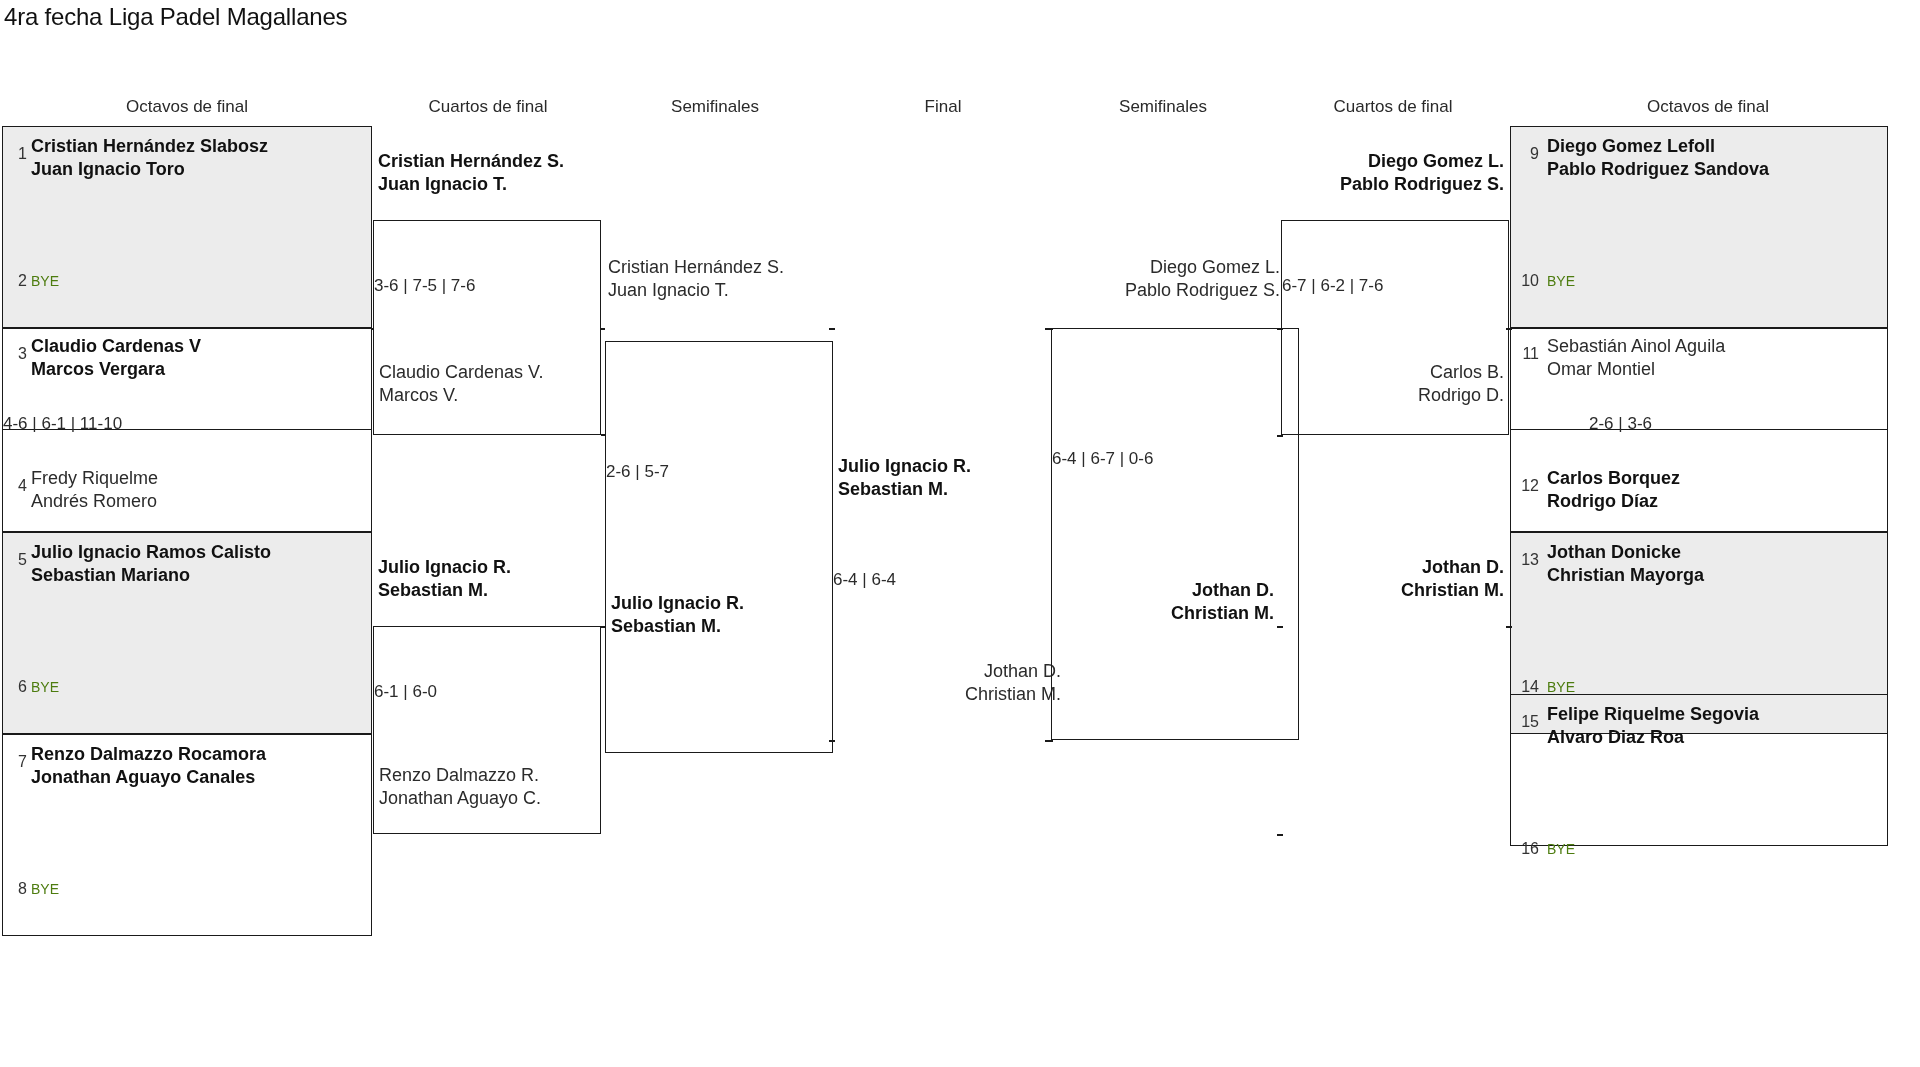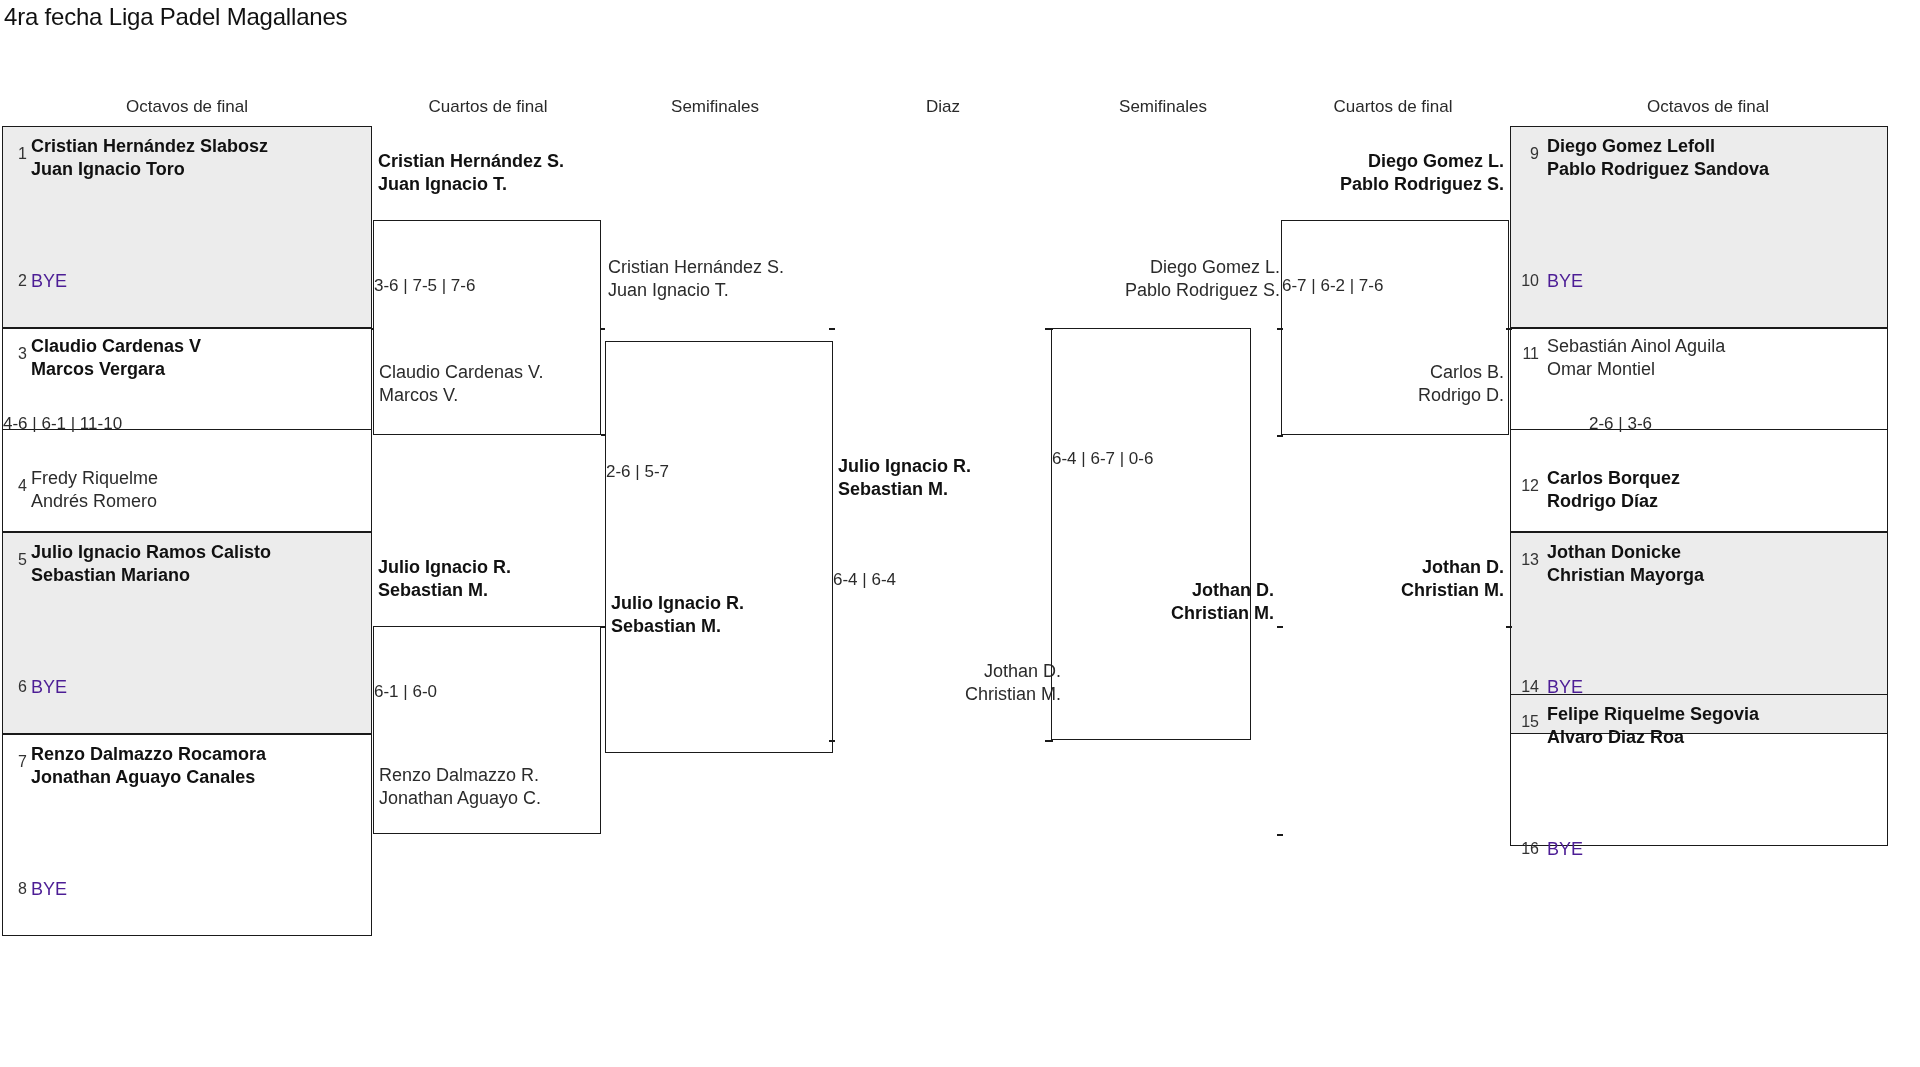--- a/index.html
+++ b/index.html
@@ -40,21 +40,21 @@
   .seed {
     position: absolute; font-size: 16px; color: #333;
     line-height: 18px; text-align: right; width: 26px;
   }
   .team {
     position: absolute; font-size: 18px; line-height: 23px;
     color: #2b2b2b; white-space: nowrap;
   }
   .team.win { font-weight: bold; color: #111; }
   .team.right { text-align: right; }
-  .bye { position: absolute; font-size: 18px; line-height: 22px; color: #4c1d95; }
+  .bye { position: absolute; font-size: 14px; line-height: 22px; color: #4d7c0f; }
 
   .score {
     position: absolute; font-size: 17px; color: #2b2b2b;
     line-height: 20px; white-space: nowrap; text-align: left;
   }
   .score sup { font-size: 11px; vertical-align: super; }
 
   
   .ln { position: absolute; background: #1a1a1a; }
   .ln.h { height: 1.6px; }
@@ -65,21 +65,21 @@
 <div class="page">
 
   <div class="title-block">
     <div class="title-line1">4ra fecha Liga Padel Magallanes</div>
   </div>
 
 
   <div class="round-head" style="left:2px;  width:370px;">Octavos de final</div>
   <div class="round-head" style="left:373px; width:230px;">Cuartos de final</div>
   <div class="round-head" style="left:600px; width:230px;">Semifinales</div>
-  <div class="round-head" style="left:828px; width:230px;">Diaz</div>
+  <div class="round-head" style="left:828px; width:230px;">Final</div>
   <div class="round-head" style="left:1048px; width:230px;">Semifinales</div>
   <div class="round-head" style="left:1278px; width:230px;">Cuartos de final</div>
   <div class="round-head" style="left:1508px; width:400px;">Octavos de final</div>
 
   <div class="box outline shade" style="left:2px; top:126px; width:370px; height:202px;">
     <div class="seed" style="left:-2px; top:18px;">1</div>
     <div class="team win" style="left:28px; top:8px;">Cristian Hernández Slabosz</div>
     <div class="team win" style="left:28px; top:31px;">Juan Ignacio Toro</div>
     <div class="seed" style="left:-2px; top:145px;">2</div>
     <div class="bye" style="left:28px; top:143px;">BYE</div>
@@ -150,21 +150,21 @@
   <div class="score" style="left:833px; top:570px; width:228px;">6-4 | 6-4</div>
   <div class="box" style="left:833px; top:660px; width:228px; height:60px;">
     <div class="team right" style="left:0px; top:0px; width:228px;">Jothan D.</div>
     <div class="team right" style="left:0px; top:23px; width:228px;">Christian M.</div>
   </div>
 
   <div class="box" style="left:1050px; top:256px; width:230px; height:60px;">
     <div class="team right" style="left:0px; top:0px; width:230px;">Diego Gomez L.</div>
     <div class="team right" style="left:0px; top:23px; width:230px;">Pablo Rodriguez S.</div>
   </div>
-  <div class="box outline" style="left:1051px; top:328px; width:200px; height:412px;">
+  <div class="box outline" style="left:1051px; top:328px; width:248px; height:412px;">
     <div class="score" style="left:0px; top:120px; width:228px;">6-4 | 6-7 | 0-6</div>
     <div class="team win right" style="left:0px; top:250px; width:222px;">Jothan D.</div>
     <div class="team win right" style="left:0px; top:273px; width:222px;">Christian M.</div>
   </div>
 
   <div class="box" style="left:1280px; top:150px; width:230px; height:70px;">
     <div class="team win right" style="left:0px; top:0px; width:224px;">Diego Gomez L.</div>
     <div class="team win right" style="left:0px; top:23px; width:224px;">Pablo Rodriguez S.</div>
   </div>
   <div class="box outline" style="left:1281px; top:220px; width:228px; height:215px;">

